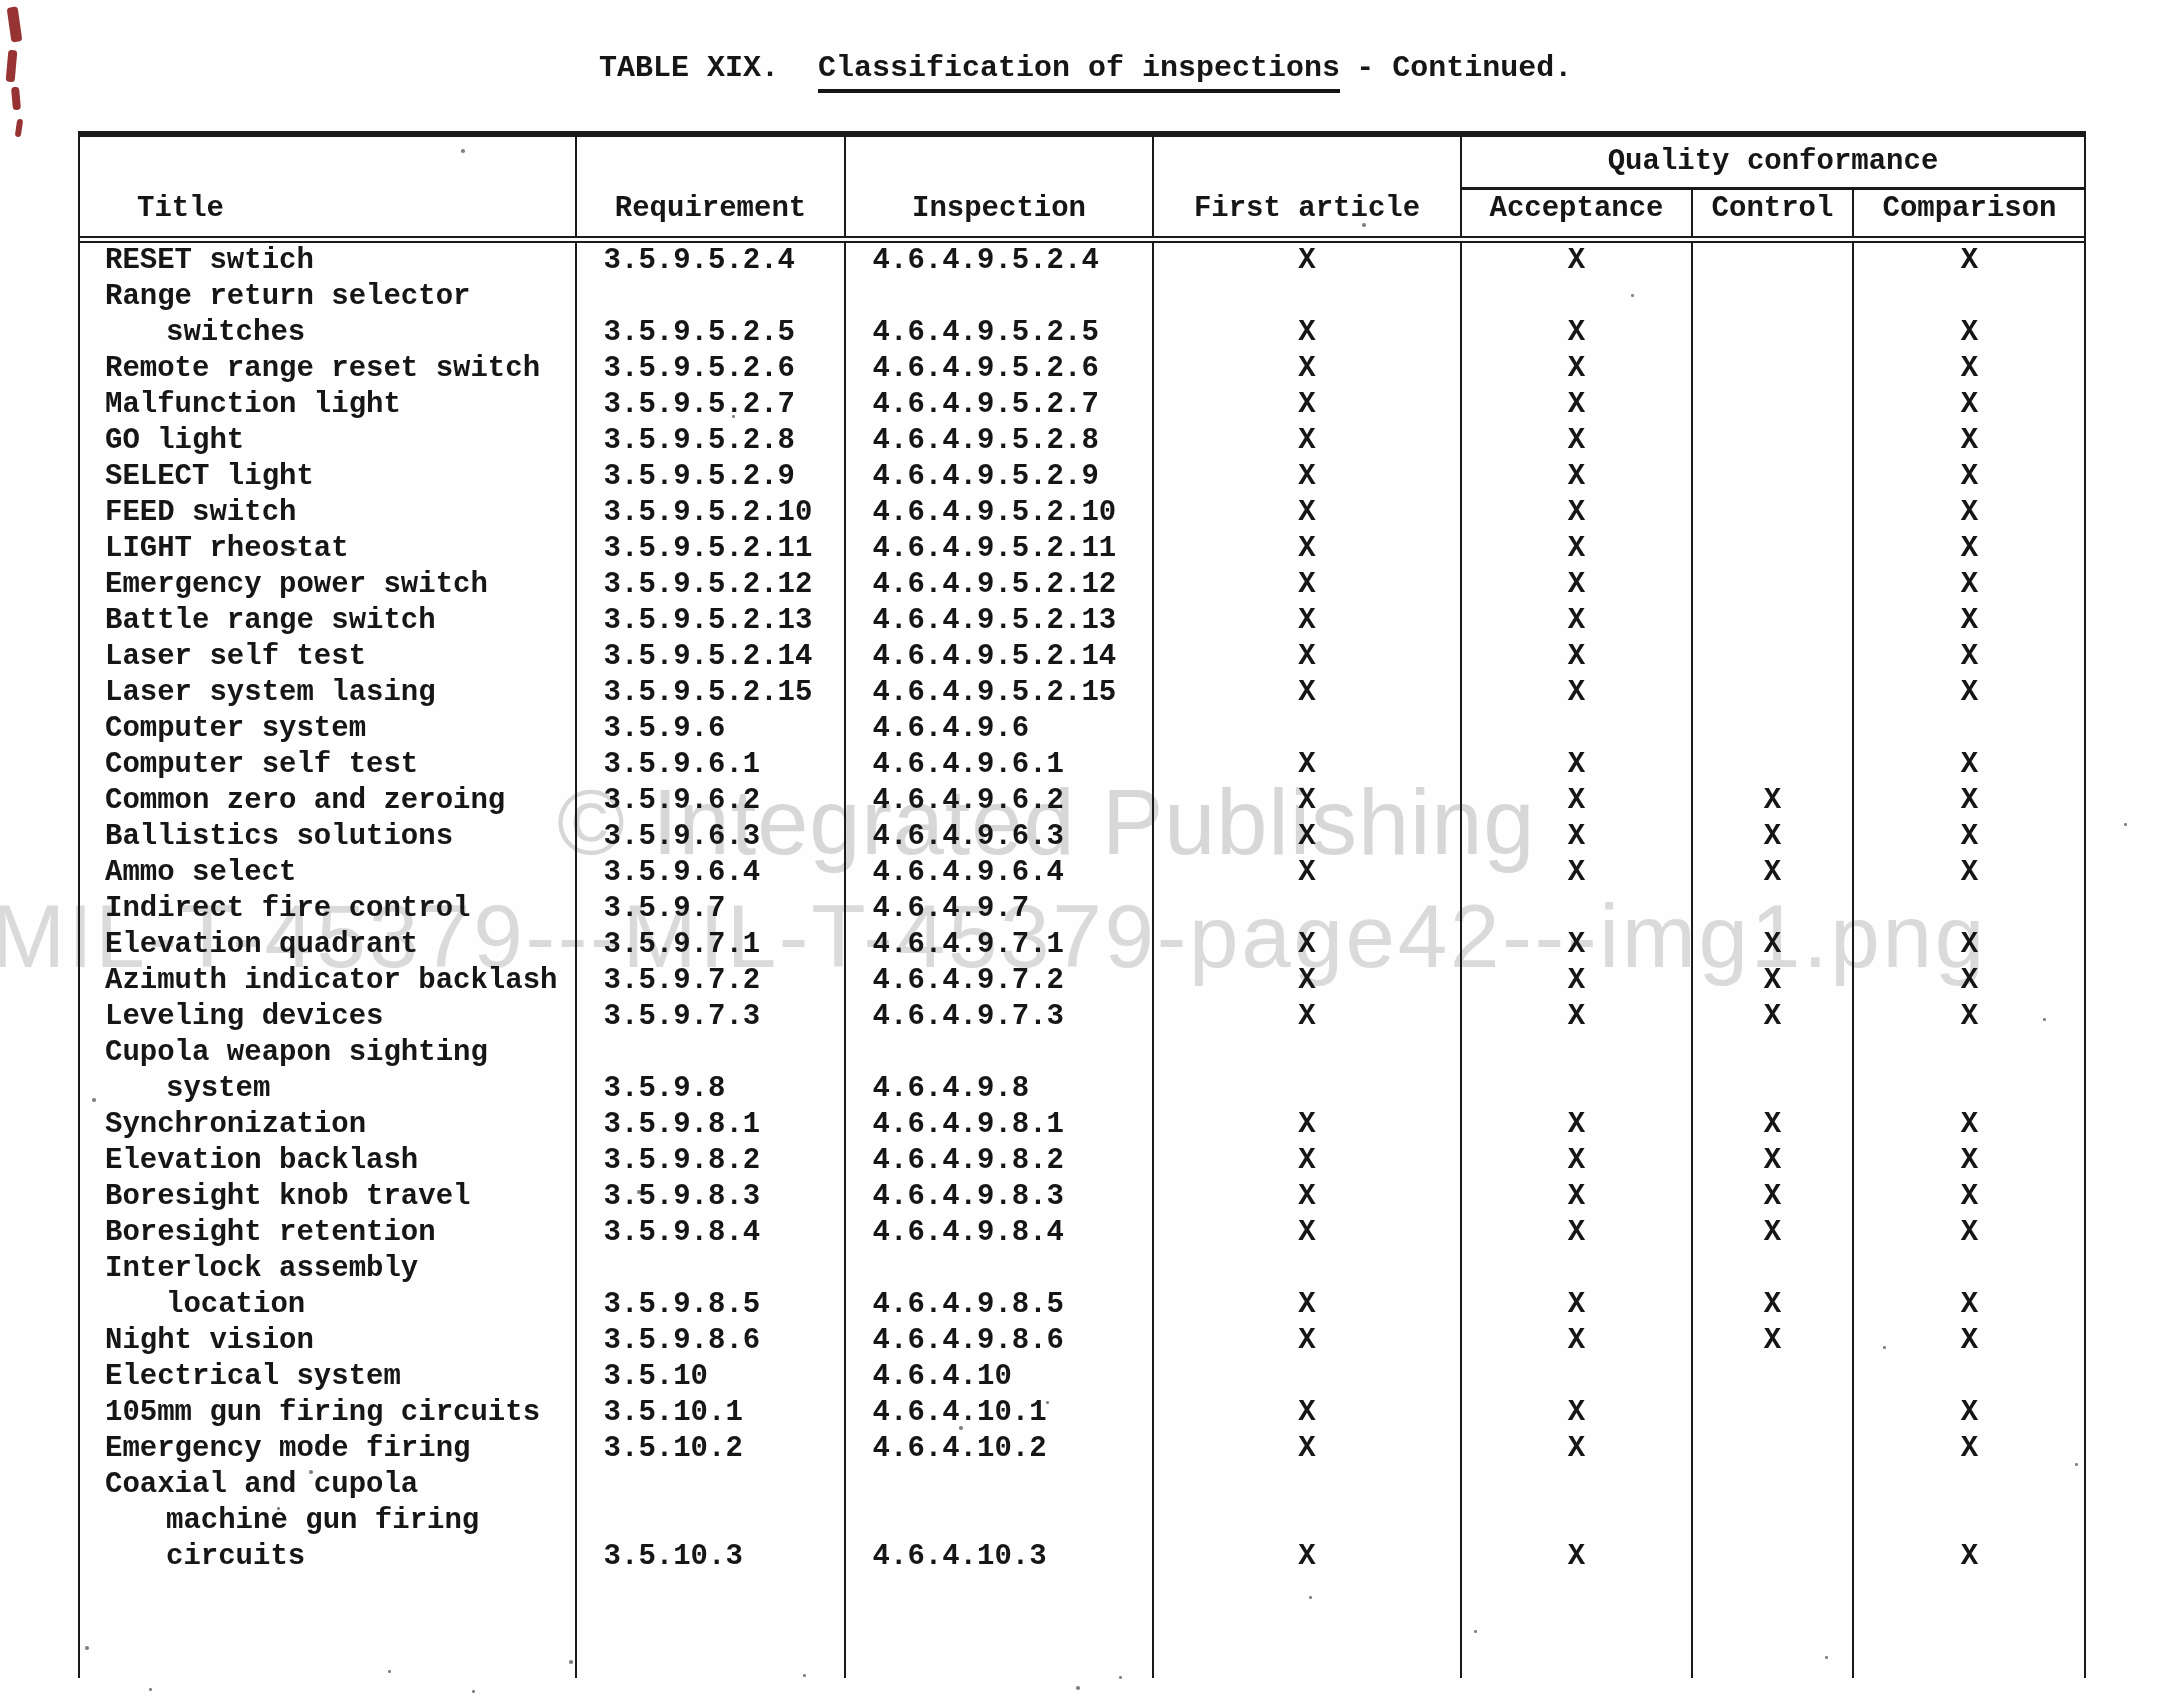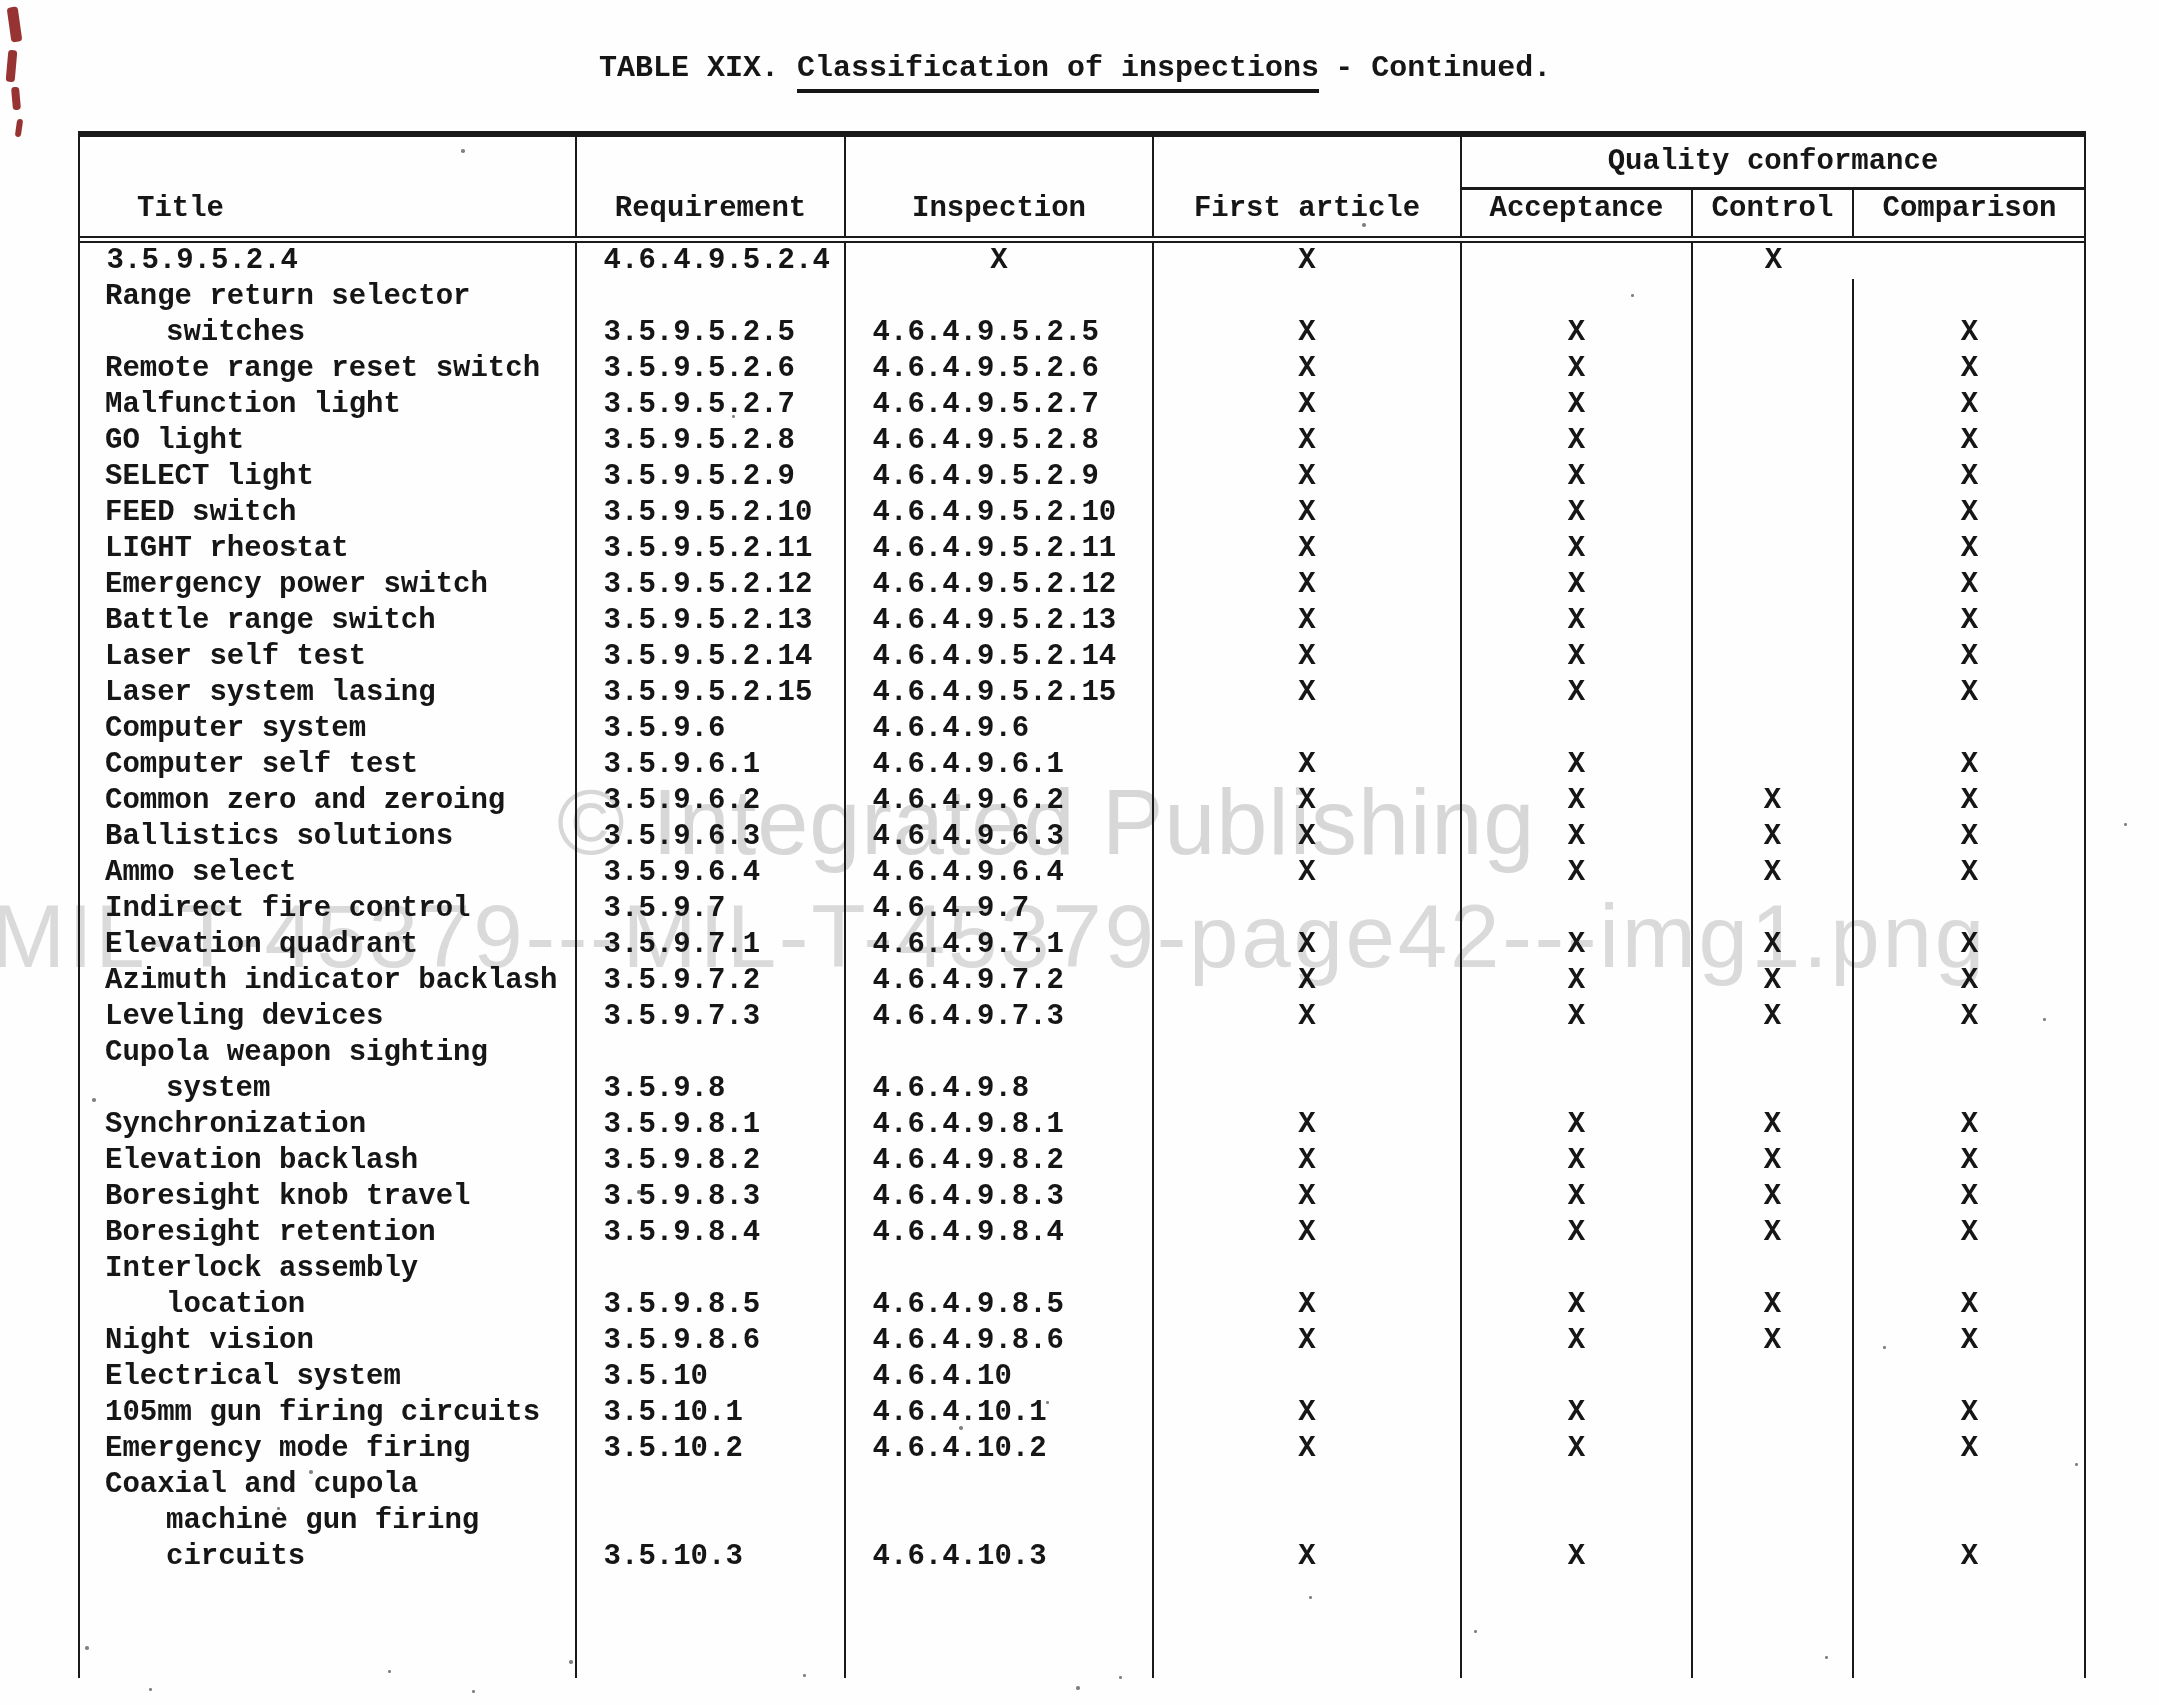--- a/index.html
+++ b/index.html
@@ -14,21 +14,21 @@
 
   
   .watermark{position:absolute;z-index:1;font-family:var(--sans);color:var(--wm);
     white-space:nowrap;font-weight:400;user-select:none;text-align:right;}
   .wm1{left:557px;top:770px;font-size:92px;letter-spacing:0.9px;}
   .wm2{left:-8.9px;top:885px;font-size:89px;letter-spacing:2.7px;color:#dadada;}
 
   
   .doc-title{position:absolute;z-index:2;left:599px;top:51px;font-family:var(--mono);
     font-weight:700;font-size:30px;color:var(--ink);white-space:pre;}
-  .doc-title .gap{margin-right:18px;}
+  .doc-title .gap{margin-right:39px;}
   .doc-title .underlined{border-bottom:4.4px solid var(--ink);padding-bottom:3.5px;}
   .doc-title .presp{margin-left:16px;}
 
   
   .insp-table{position:absolute;z-index:2;left:78px;top:131px;width:2004px;
     border-top:6.2px solid var(--line);border-left:2.7px solid var(--line);border-right:2.7px solid var(--line);
     font-family:var(--mono);font-weight:700;color:var(--ink);}
 
   .grid7{display:grid;grid-template-columns:497px 269px 308px 308px 231px 161px 231px;}
   .cell{box-sizing:border-box;border-right:2.7px solid var(--line);overflow:hidden;}
@@ -98,20 +98,21 @@
             </div>
           <div class="hcell">
               <span>Comparison</span>
             </div>
         </div>
       </div>
     </div>
 
     <div id="tbody">
         <div class="grid7 trow">
+    <div class="cell c-title"><span>RESET swtich</span></div>
     <div class="cell c-req"><span>3.5.9.5.2.4</span></div>
     <div class="cell c-insp"><span>4.6.4.9.5.2.4</span></div>
     <div class="cell c-fa"><span>X</span></div>
     <div class="cell c-acc"><span>X</span></div>
     <div class="cell c-ctrl"><span></span></div>
     <div class="cell c-comp"><span>X</span></div>
   </div>
         <div class="grid7 trow">
     <div class="cell c-title"><span>Range return selector</span></div>
     <div class="cell c-req"><span></span></div>

